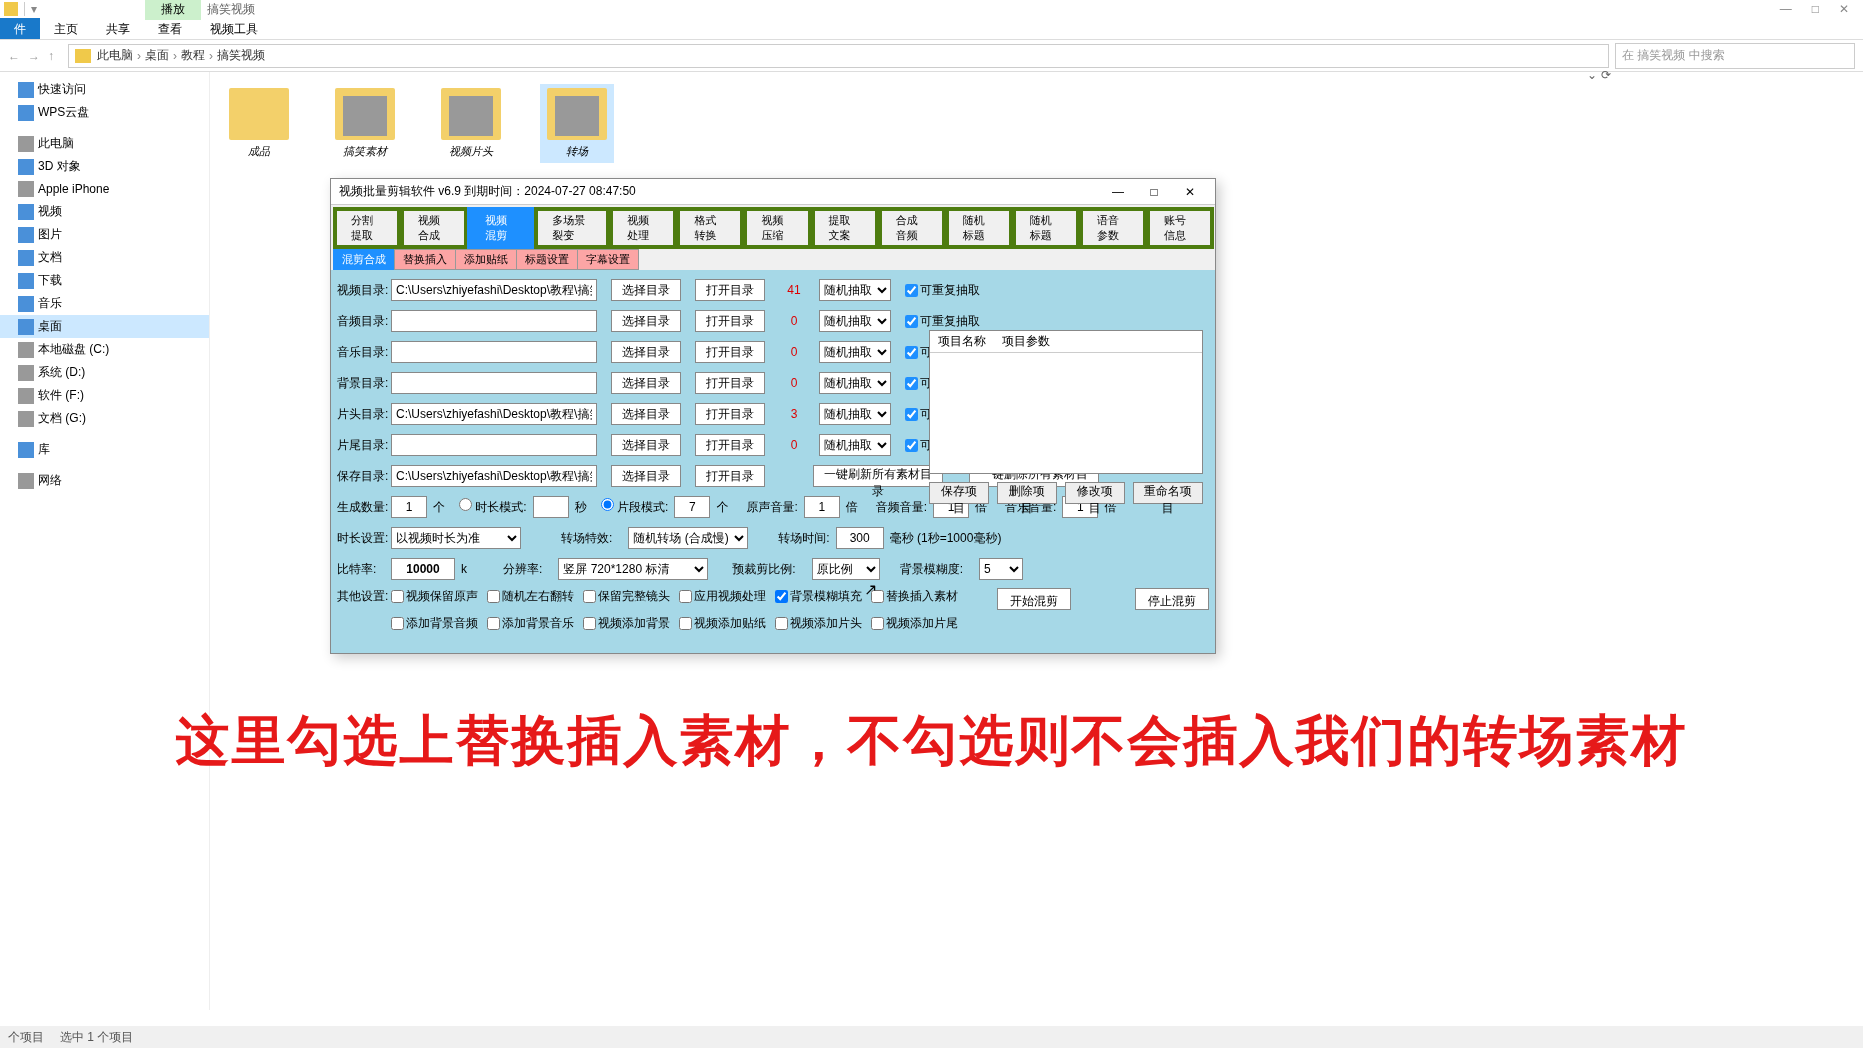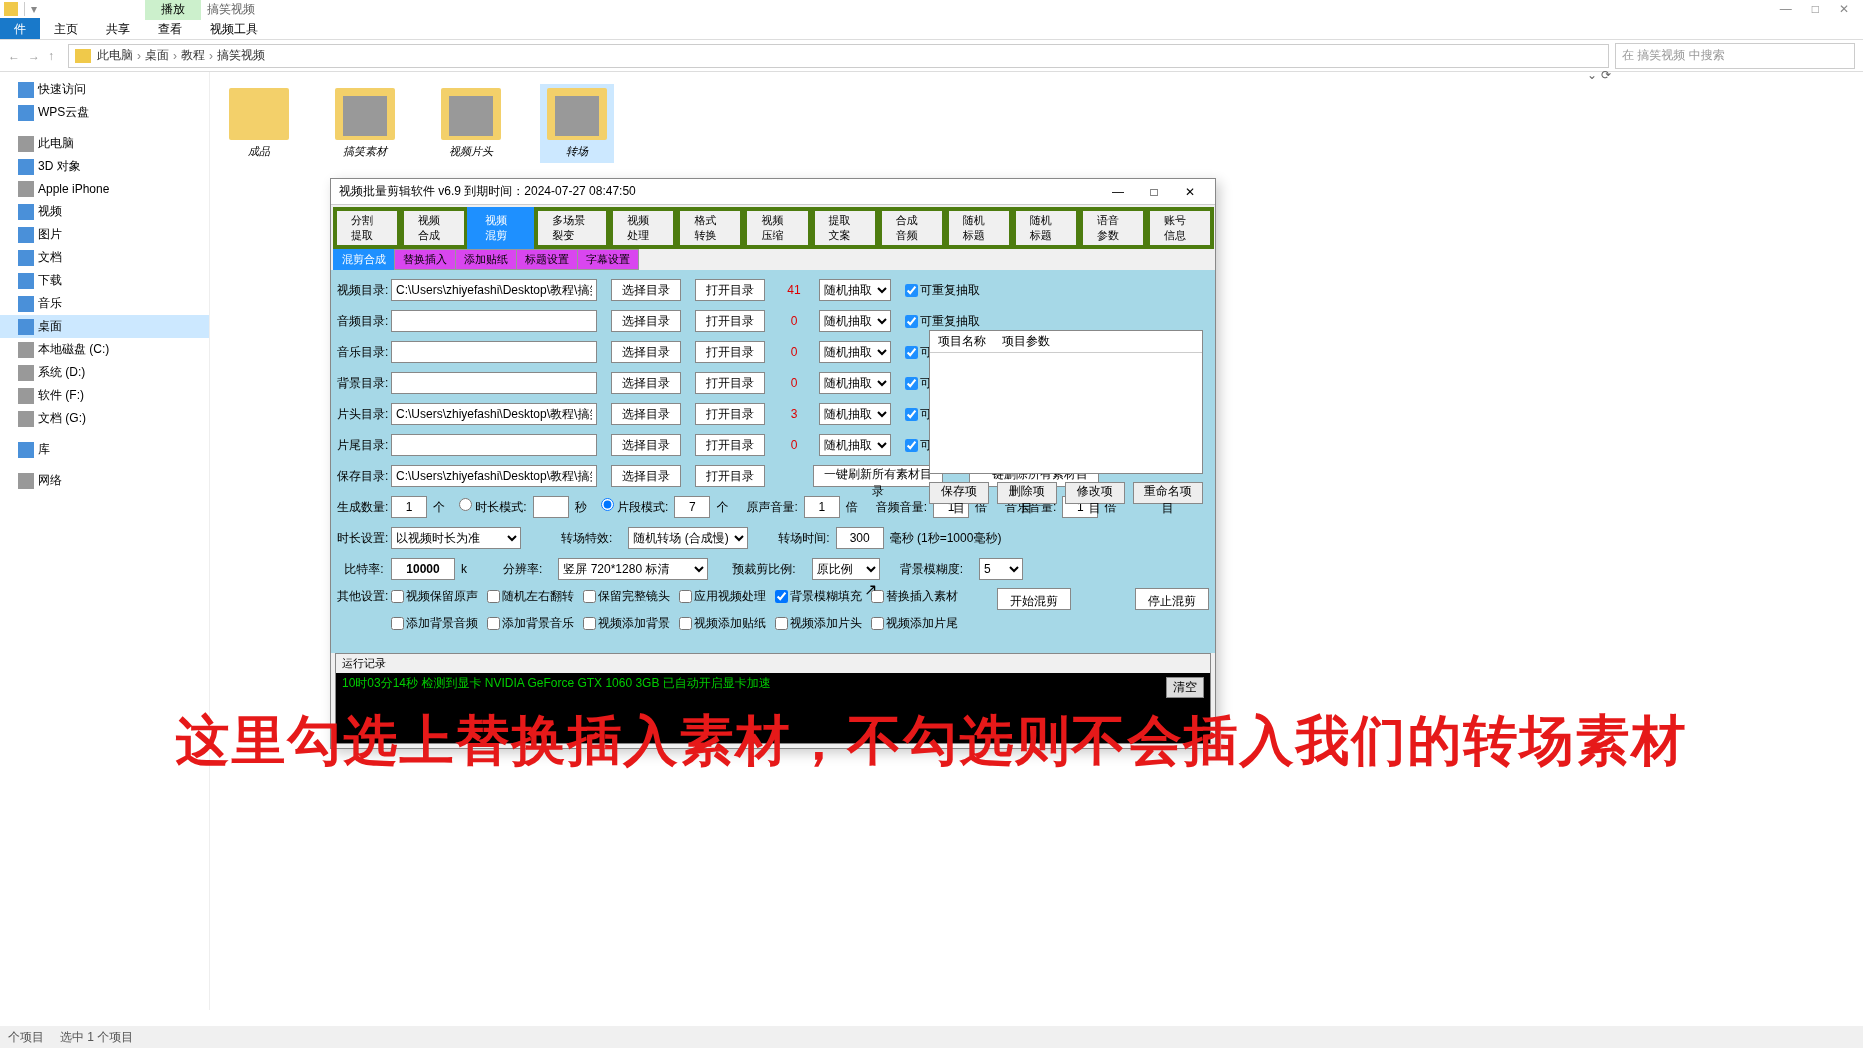--- a/index.html
+++ b/index.html
@@ -50,21 +50,21 @@
 .dialog { position: absolute; left: 330px; top: 178px; width: 886px; background: #f0f0f0; border: 1px solid #888; box-shadow: 4px 4px 12px rgba(0,0,0,.2); }
 .dlg-title { height: 26px; background: #fff; display: flex; align-items: center; padding: 0 8px; border-bottom: 1px solid #ccc; }
 .dlg-title .wc { margin-left: auto; display: flex; gap: 2px; }
 .dlg-title .wc span { width: 34px; height: 20px; display: flex; align-items: center; justify-content: center; cursor: pointer; }
 
 .main-tabs { display: flex; background: #f0f0f0; padding: 2px 2px 0; }
 .main-tab { border: 4px solid #4d7c0f; padding: 2px 14px; background: #f0f0f0; cursor: pointer; margin-right: -1px; font-size: 11px; }
 .main-tab.active { background: #1e90ff; color: #fff; border-color: #1e90ff; }
 
 .sub-tabs { display: flex; background: #f0f0f0; padding: 0 2px; }
-.sub-tab { border: 1px solid #999; padding: 2px 8px; background: #d946ef; cursor: pointer; margin-right: -1px; font-size: 11px; }
+.sub-tab { border: 1px solid #999; padding: 2px 8px; background: #fca5a5; cursor: pointer; margin-right: -1px; font-size: 11px; }
 .sub-tab.active { background: #1e90ff; color: #fff; border-color: #1e90ff; }
 
 .form-area { background: #a6d8e7; padding: 8px 6px; }
 .row { display: flex; align-items: center; margin-bottom: 7px; min-height: 24px; }
 .row .lbl { width: 54px; text-align: left; }
 .row input[type=text] { height: 22px; border: 1px solid #888; padding: 0 4px; background: #fff; }
 .row .path { width: 206px; }
 .row .btn { height: 22px; padding: 0 10px; border: 1px solid #888; background: #ffffff; cursor: pointer; margin-left: 14px; }
 .row .count { width: 30px; text-align: center; color: #d00; margin-left: 14px; }
 .row select { height: 22px; border: 1px solid #888; background: #fff; margin-left: 10px; }
@@ -383,21 +383,21 @@
       <span class="lbl">时长设置:</span>
       <select style="width:130px;margin-left:0"><option>以视频时长为准</option></select>
       <span class="unit" style="margin-left:40px">转场特效:</span>
       <select style="width:120px"><option>随机转场 (合成慢)</option></select>
       <span class="unit" style="margin-left:30px">转场时间:</span>
       <input type="text" class="sm" style="width: 48px; text-align: center;" value="300">
       <span class="unit">毫秒 (1秒=1000毫秒)</span>
     </div>
 
     <div class="row numrow">
-      <span class="lbl" style="text-align:center">比特率:</span>
+      <span class="lbl" style="text-align:left">比特率:</span>
       <input type="text" class="sm" style="width: 64px; font-weight: bold;" value="10000">
       <span class="unit">k</span>
       <span class="unit" style="margin-left:30px">分辨率:</span>
       <select style="width:150px"><option>竖屏  720*1280   标清</option></select>
       <span class="unit" style="margin-left:24px">预裁剪比例:</span>
       <select style="width:68px"><option>原比例</option></select>
       <span class="unit" style="margin-left:20px">背景模糊度:</span>
       <select style="width:44px"><option>5</option></select>
     </div>
 
@@ -417,23 +417,16 @@
           <label><input type="checkbox" style=""> 视频添加片头</label>
           <label><input type="checkbox" style=""> 视频添加片尾</label>
         </div>
       <div style="margin-left:auto;display:flex;gap:50px">
         <button class="btn" style="padding:4px 12px">开始混剪</button>
         <button class="btn" style="padding:4px 12px">停止混剪</button>
       </div>
     </div>
   </div>
 
-  <div class="log-area">
-    <div class="log-hdr">运行记录</div>
-    <div class="log-box">
-      <span>10时03分14秒 检测到显卡 NVIDIA GeForce GTX 1060 3GB 已自动开启显卡加速</span>
-      <button class="clear">清空</button>
-    </div>
-  </div>
 </div>
 
 <div class="overlay-text">这里勾选上替换插入素材，不勾选则不会插入我们的转场素材</div>
 <div class="cursor"></div>
 
 </body></html>

